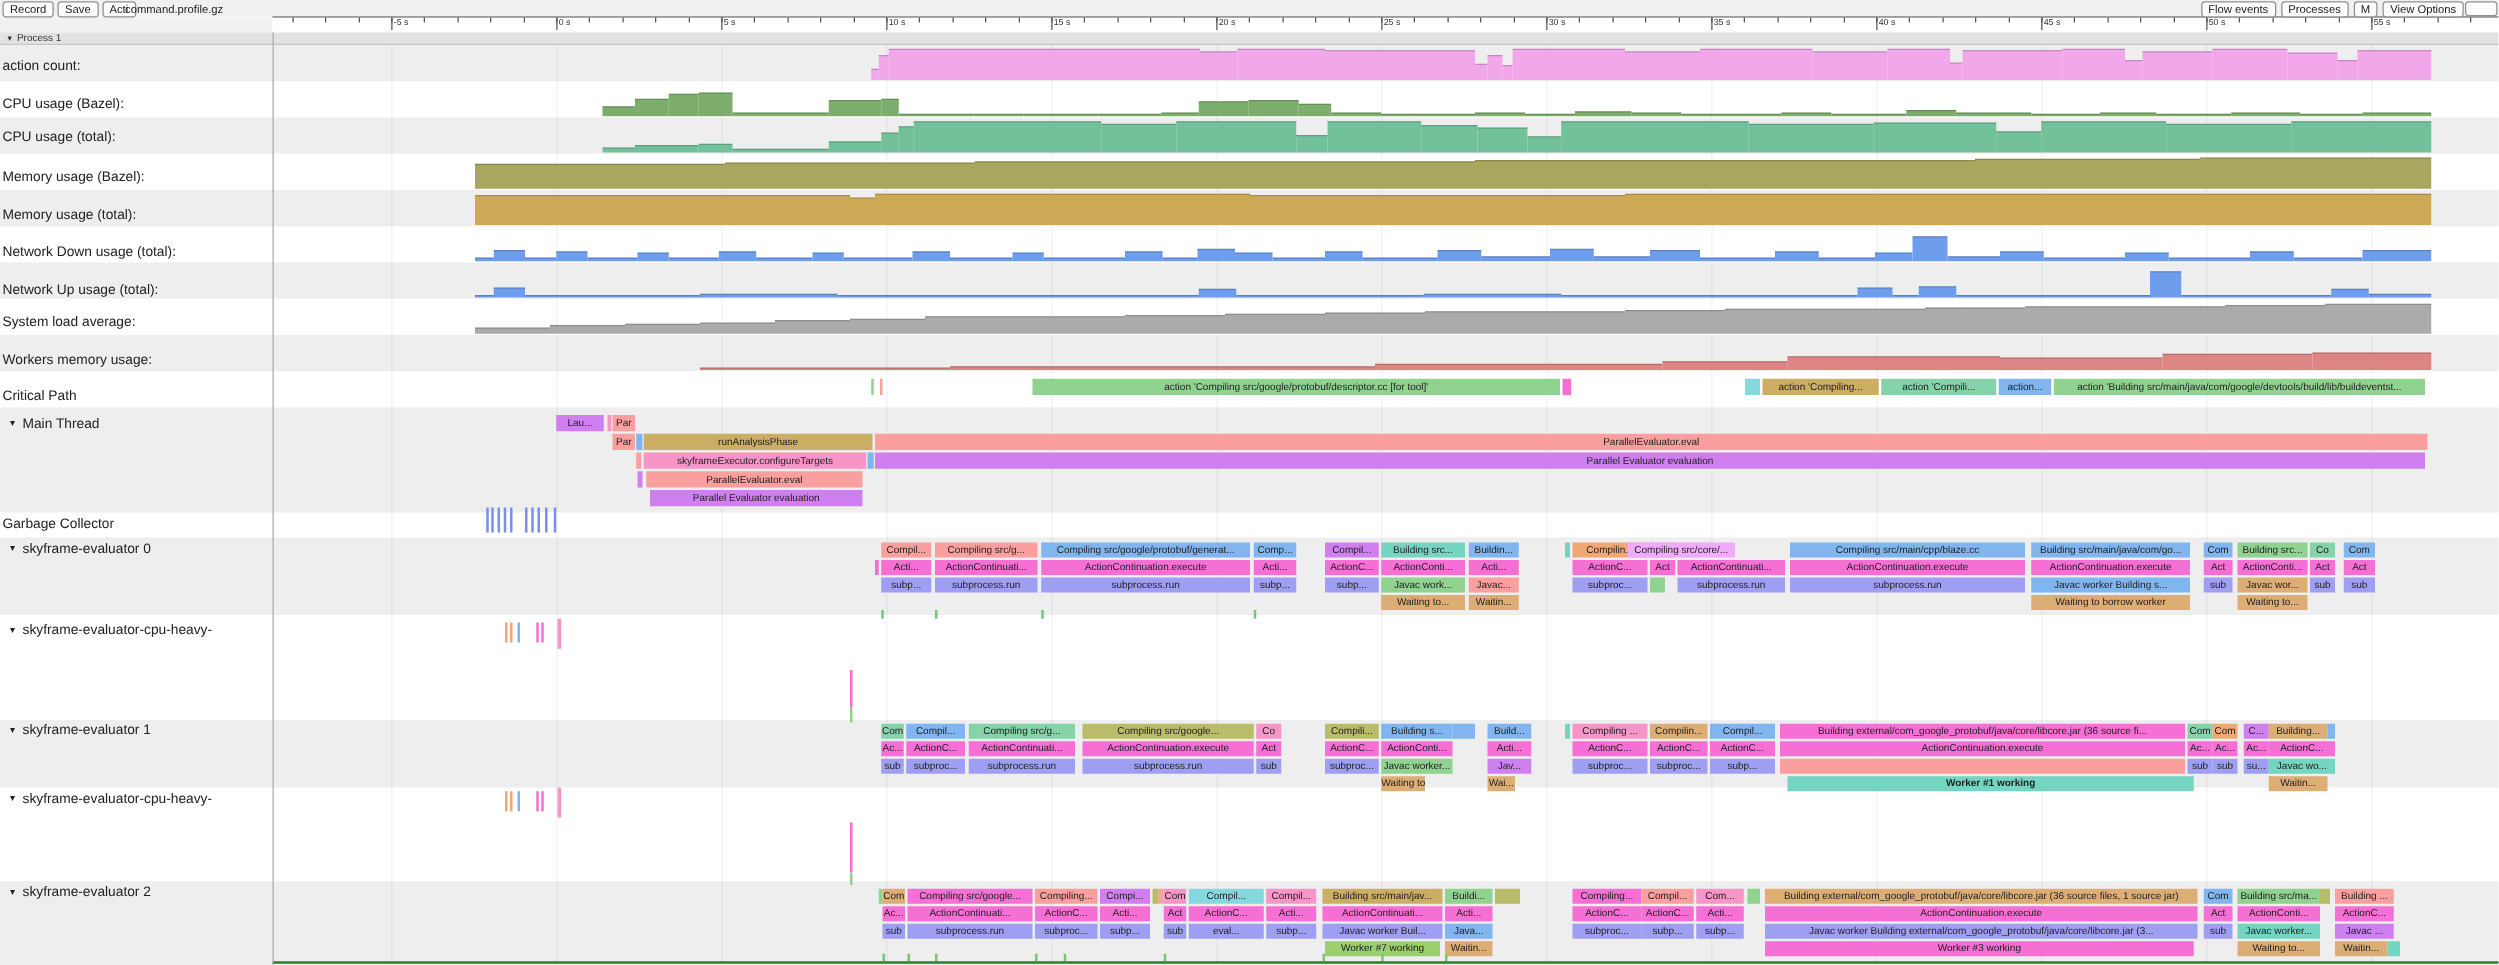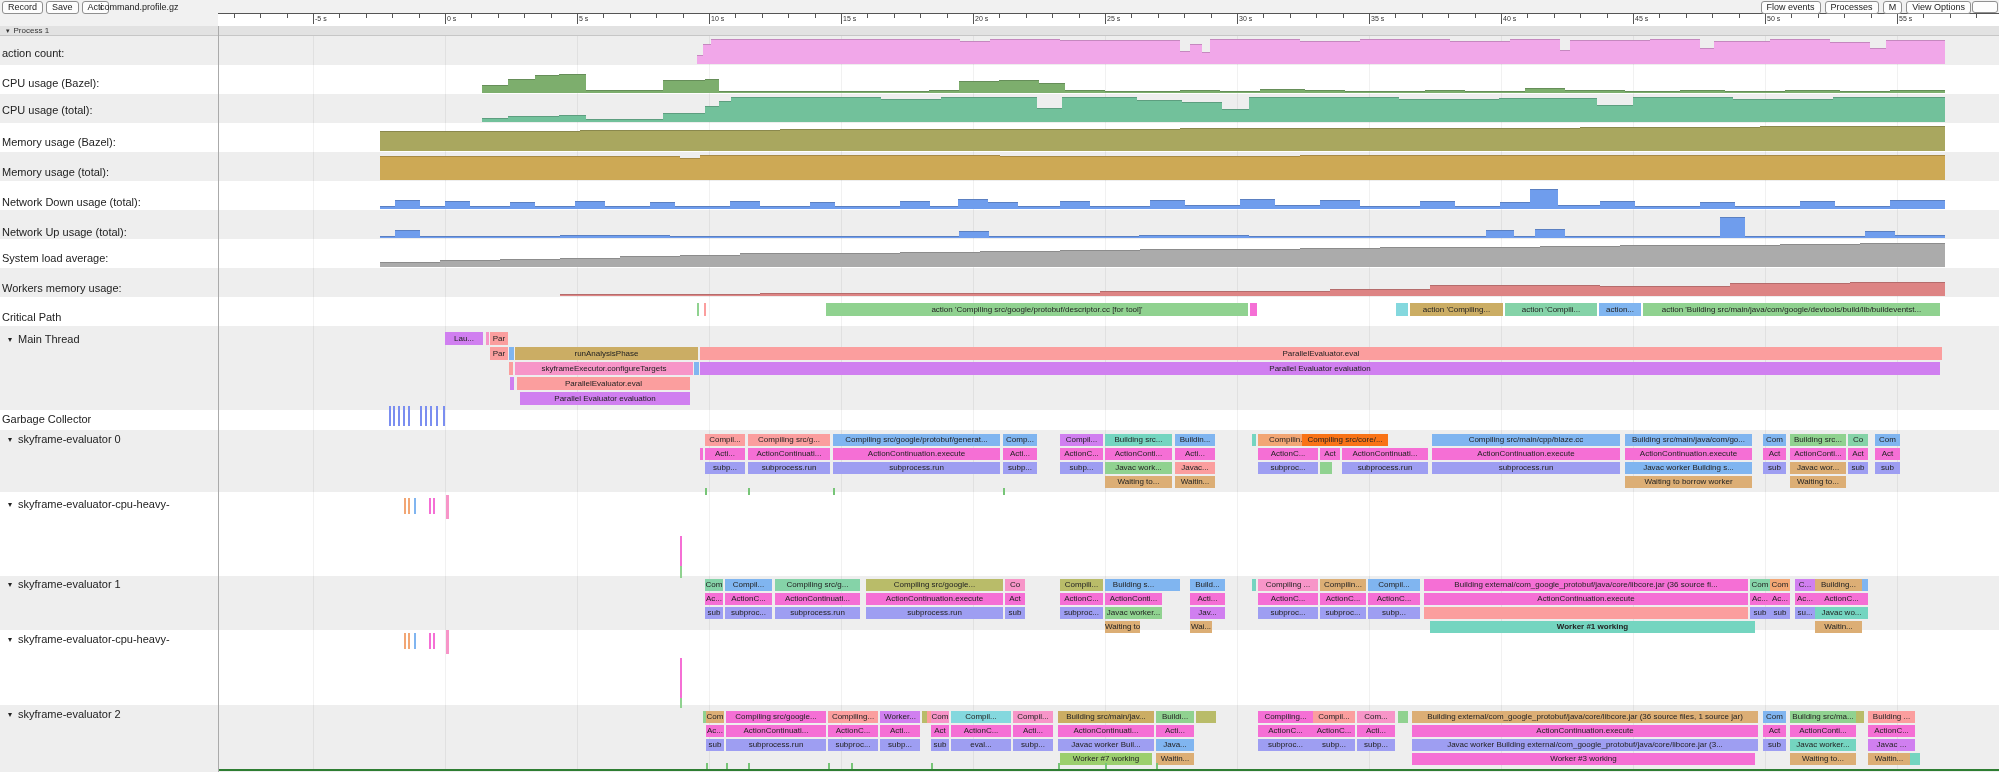--- a/index.html
+++ b/index.html
@@ -264,21 +264,21 @@
       <div class="seg" style="left: 705px; top: 434px; width: 40px; height: 12px; background: rgb(251, 158, 158); line-height: 12px;">Compil...</div>
       <div class="seg" style="left: 748px; top: 434px; width: 82px; height: 12px; background: rgb(251, 158, 158); line-height: 12px;">Compiling src/g...</div>
       <div class="seg" style="left: 833px; top: 434px; width: 167px; height: 12px; background: rgb(128, 181, 240); line-height: 12px;">Compiling src/google/protobuf/generat...</div>
       <div class="seg" style="left: 1003px; top: 434px; width: 34px; height: 12px; background: rgb(128, 181, 240); line-height: 12px;">Comp...</div>
       <div class="seg" style="left: 1060px; top: 434px; width: 43px; height: 12px; background: rgb(208, 127, 240); line-height: 12px;">Compil...</div>
       <div class="seg" style="left: 1105px; top: 434px; width: 67px; height: 12px; background: rgb(116, 213, 192); line-height: 12px;">Building src...</div>
       <div class="seg" style="left: 1175px; top: 434px; width: 40px; height: 12px; background: rgb(128, 181, 240); line-height: 12px;">Buildin...</div>
       <div class="seg" style="left: 1252px; top: 434px; width: 4px; height: 12px; background: rgb(116, 213, 192); line-height: 12px;"></div>
       <div class="seg" style="left: 1258px; top: 434px; width: 60px; height: 12px; background: rgb(242, 166, 116); line-height: 12px;">Compilin...</div>
       <div class="seg" style="left: 1320px; top: 434px; width: 20px; height: 12px; background: rgb(247, 149, 200); line-height: 12px;">Co</div>
-      <div class="seg" style="left: 1302px; top: 434px; width: 86px; height: 12px; background: #f97316; line-height: 12px;">Compiling src/core/...</div>
+      <div class="seg" style="left: 1302px; top: 434px; width: 86px; height: 12px; background: #f0abfc; line-height: 12px;">Compiling src/core/...</div>
       <div class="seg" style="left: 1432px; top: 434px; width: 188px; height: 12px; background: rgb(128, 181, 240); line-height: 12px;">Compiling src/main/cpp/blaze.cc</div>
       <div class="seg" style="left: 1625px; top: 434px; width: 127px; height: 12px; background: rgb(128, 181, 240); line-height: 12px;">Building src/main/java/com/go...</div>
       <div class="seg" style="left: 1763px; top: 434px; width: 23px; height: 12px; background: rgb(128, 181, 240); line-height: 12px;">Com</div>
       <div class="seg" style="left: 1790px; top: 434px; width: 56px; height: 12px; background: rgb(144, 210, 144); line-height: 12px;">Building src...</div>
       <div class="seg" style="left: 1848px; top: 434px; width: 20px; height: 12px; background: rgb(133, 211, 168); line-height: 12px;">Co</div>
       <div class="seg" style="left: 1875px; top: 434px; width: 25px; height: 12px; background: rgb(128, 181, 240); line-height: 12px;">Com</div>
       <div class="seg" style="left: 700px; top: 448px; width: 3px; height: 12px; background: rgb(245, 111, 213); line-height: 12px;"></div>
       <div class="seg" style="left: 705px; top: 448px; width: 40px; height: 12px; background: rgb(245, 111, 213); line-height: 12px;">Acti...</div>
       <div class="seg" style="left: 748px; top: 448px; width: 82px; height: 12px; background: rgb(245, 111, 213); line-height: 12px;">ActionContinuati...</div>
       <div class="seg" style="left: 833px; top: 448px; width: 167px; height: 12px; background: rgb(245, 111, 213); line-height: 12px;">ActionContinuation.execute</div>
@@ -367,21 +367,21 @@
       <div class="seg" style="left: 1795px; top: 607px; width: 20px; height: 12px; background: rgb(158, 158, 242); line-height: 12px;">su...</div>
       <div class="seg" style="left: 1815px; top: 607px; width: 53px; height: 12px; background: rgb(116, 213, 192); line-height: 12px;">Javac wo...</div>
       <div class="seg" style="left: 1105px; top: 621px; width: 35px; height: 12px; background: rgb(220, 174, 117); line-height: 12px;">Waiting to...</div>
       <div class="seg" style="left: 1190px; top: 621px; width: 22px; height: 12px; background: rgb(220, 174, 117); line-height: 12px;">Wai...</div>
       <div class="seg" style="left: 1430px; top: 621px; width: 325px; height: 12px; background: rgb(116, 213, 192); line-height: 12px; font-weight: bold;">Worker #1 working</div>
       <div class="seg" style="left: 1815px; top: 621px; width: 47px; height: 12px; background: rgb(220, 174, 117); line-height: 12px;">Waitin...</div>
       <div class="seg" style="left: 703px; top: 711px; width: 3px; height: 12px; background: rgb(144, 210, 144); line-height: 12px;"></div>
       <div class="seg" style="left: 706px; top: 711px; width: 18px; height: 12px; background: rgb(220, 174, 117); line-height: 12px;">Com</div>
       <div class="seg" style="left: 726px; top: 711px; width: 100px; height: 12px; background: rgb(245, 111, 213); line-height: 12px;">Compiling src/google...</div>
       <div class="seg" style="left: 828px; top: 711px; width: 50px; height: 12px; background: rgb(251, 158, 158); line-height: 12px;">Compiling...</div>
-      <div class="seg" style="left: 880px; top: 711px; width: 40px; height: 12px; background: rgb(208, 127, 240); line-height: 12px;">Worker...</div>
+      <div class="seg" style="left: 880px; top: 711px; width: 40px; height: 12px; background: rgb(208, 127, 240); line-height: 12px;">Compi...</div>
       <div class="seg" style="left: 922px; top: 711px; width: 5px; height: 12px; background: rgb(185, 188, 105); line-height: 12px;"></div>
       <div class="seg" style="left: 927px; top: 711px; width: 4px; height: 12px; background: rgb(251, 158, 158); line-height: 12px;"></div>
       <div class="seg" style="left: 931px; top: 711px; width: 18px; height: 12px; background: rgb(247, 149, 200); line-height: 12px;">Com</div>
       <div class="seg" style="left: 951px; top: 711px; width: 60px; height: 12px; background: rgb(132, 216, 222); line-height: 12px;">Compil...</div>
       <div class="seg" style="left: 1013px; top: 711px; width: 40px; height: 12px; background: rgb(247, 149, 200); line-height: 12px;">Compil...</div>
       <div class="seg" style="left: 1058px; top: 711px; width: 96px; height: 12px; background: rgb(203, 173, 100); line-height: 12px;">Building src/main/jav...</div>
       <div class="seg" style="left: 1156px; top: 711px; width: 38px; height: 12px; background: rgb(144, 210, 144); line-height: 12px;">Buildi...</div>
       <div class="seg" style="left: 1196px; top: 711px; width: 20px; height: 12px; background: rgb(185, 188, 105); line-height: 12px;"></div>
       <div class="seg" style="left: 1258px; top: 711px; width: 55px; height: 12px; background: rgb(245, 111, 213); line-height: 12px;">Compiling...</div>
       <div class="seg" style="left: 1313px; top: 711px; width: 42px; height: 12px; background: rgb(251, 158, 158); line-height: 12px;">Compil...</div>

